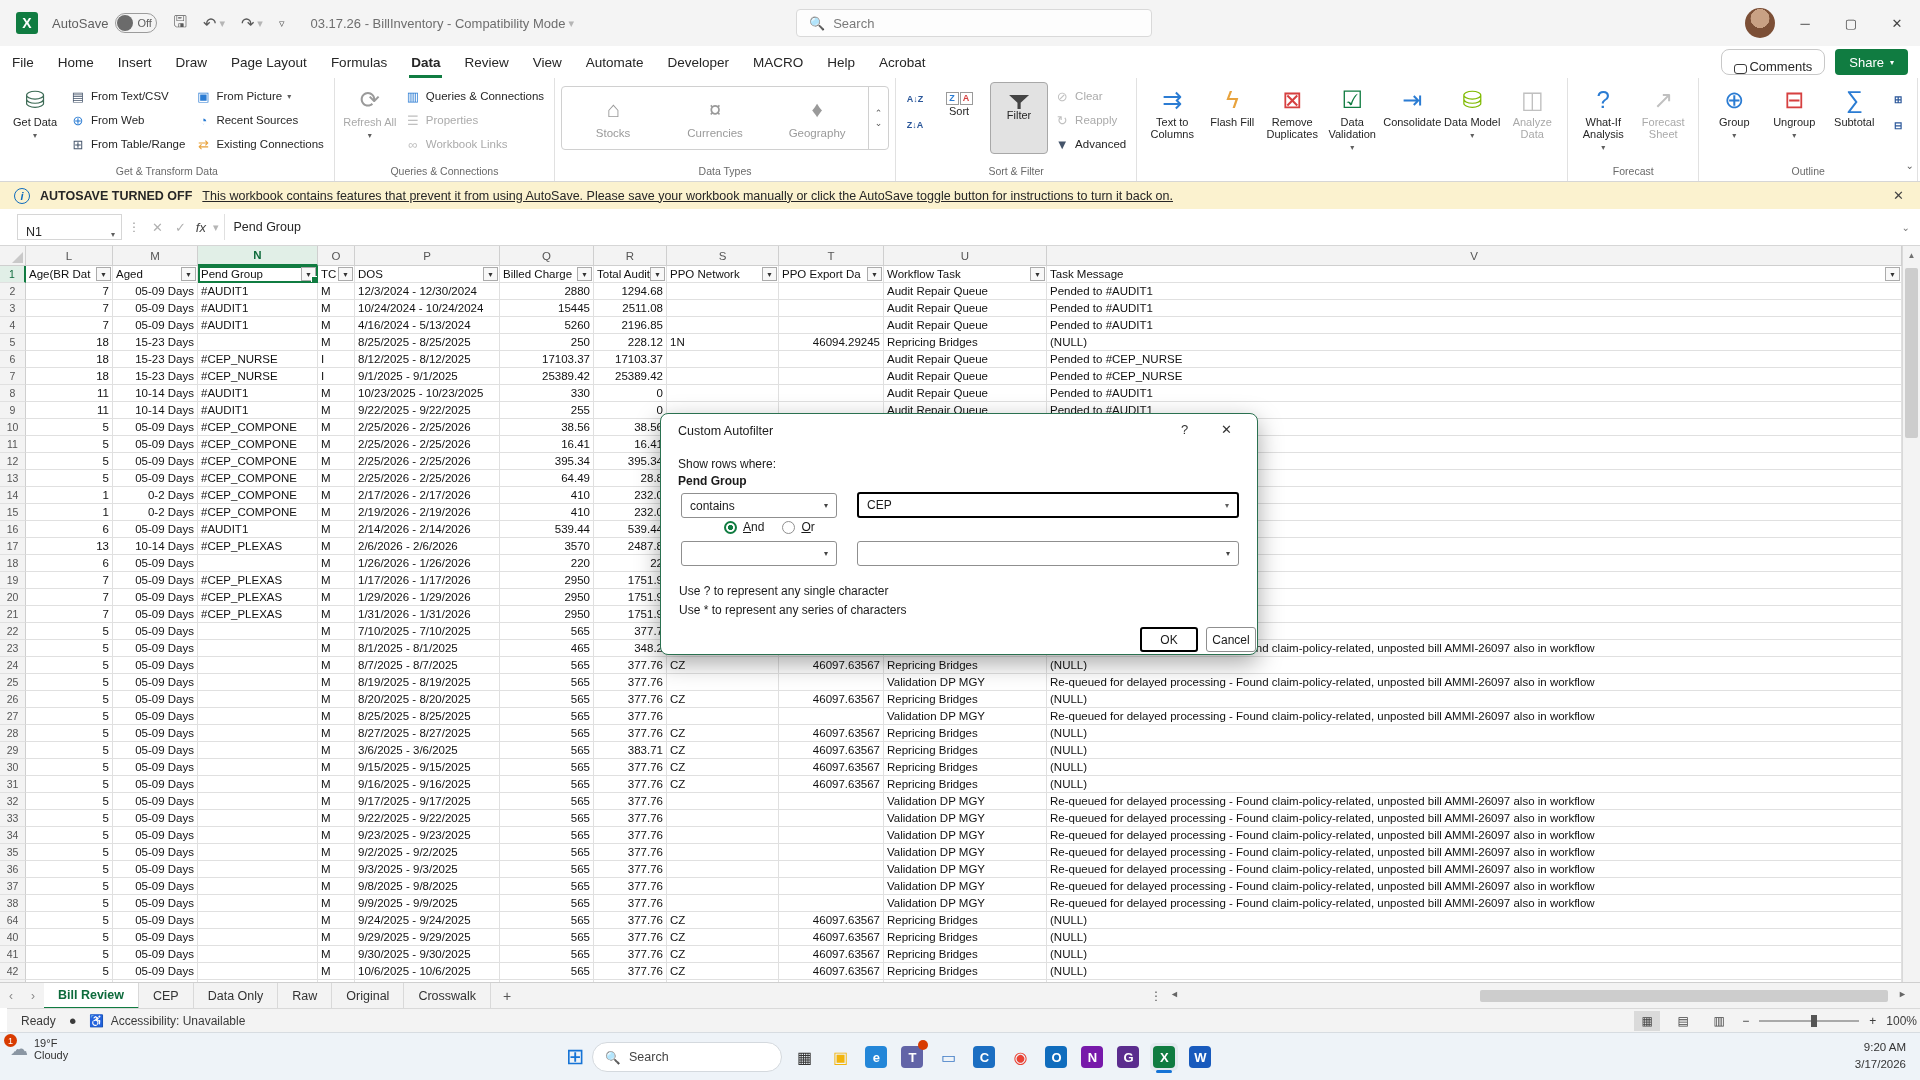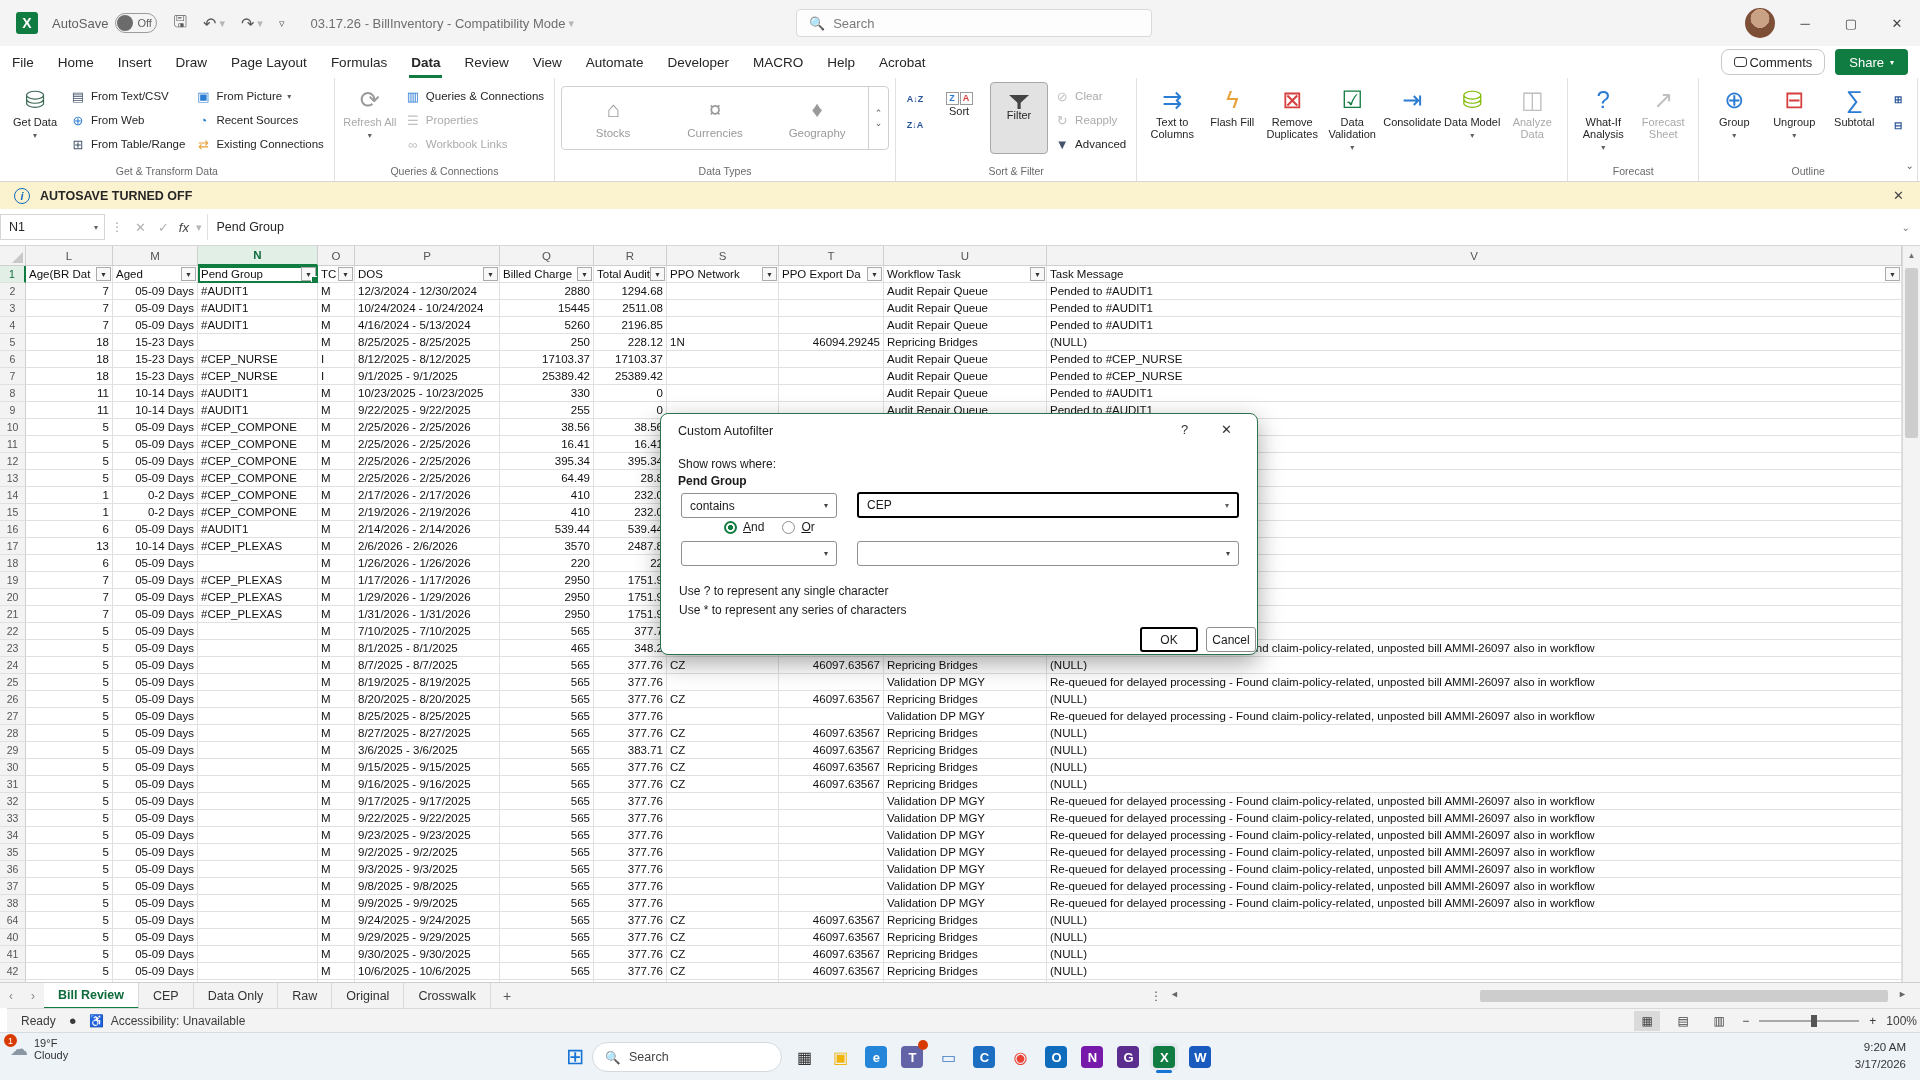--- a/index.html
+++ b/index.html
@@ -19,21 +19,21 @@
   .avatar { position:absolute; left:1745px; top:8px; width:30px; height:30px; border-radius:50%; background:radial-gradient(circle at 50% 35%, #c9a184 0 38%, #7c4f36 39% 100%); }
   .win-btns { position:absolute; right:0; top:0; height:46px; display:flex; }
   .win-btn { width:46px; height:46px; display:flex; align-items:center; justify-content:center; color:#444; font-size:13px; }
 
   
   .menubar { position:absolute; left:0; top:46px; width:1920px; height:32px; background:#fff; display:flex; align-items:center; }
   .menu-tab { padding:0 12px; font-size:13.5px; color:#262626; height:32px; display:flex; align-items:center; position:relative; }
   .menu-tab.active { font-weight:bold; }
   .menu-tab.active::after { content:""; position:absolute; left:10px; right:10px; bottom:0; height:3px; background:#107c41; }
   .menubar-right { position:absolute; right:12px; top:49px; display:flex; gap:10px; align-items:center; }
-  .comments-btn { border:1px solid #c8c8c8; border-radius:8px; height:26px; padding:0 12px; display:flex; align-items:center; gap:2px; font-size:13px; color:#262626; background:#fff; }
+  .comments-btn { border:1px solid #c8c8c8; border-radius:8px; height:26px; padding:0 12px; display:flex; align-items:flex-end; gap:2px; font-size:13px; color:#262626; background:#fff; }
   .bubble { width:13px; height:10px; border:1.5px solid #3b3b3b; border-radius:3px; }
   .share-btn { background:#107c41; color:#fff; border-radius:4px; height:26px; padding:0 14px; display:flex; align-items:center; gap:6px; font-size:13px; }
 
   
   .ribbon { position:absolute; left:0; top:78px; width:1920px; height:104px; background:#fff; border-bottom:1px solid #d6d6d6; display:flex; }
   .rb-group { display:flex; flex-direction:column; border-right:1px solid #e1e1e1; padding:4px 6px 0 6px; }
   .rb-cols { display:flex; flex:1; align-items:flex-start; gap:2px; }
   .rb-label { height:20px; font-size:10.5px; color:#6a6a6a; text-align:center; line-height:20px; white-space:nowrap; }
   .rb-big { width:58px; min-height:72px; display:flex; flex-direction:column; align-items:center; text-align:center; font-size:11px; color:#262626; padding-top:4px; border-radius:4px; }
   .rb-big .ic { font-size:24px; line-height:28px; height:30px; }
@@ -58,21 +58,21 @@
 
   
   .warnbar { position:absolute; left:0; top:182px; width:1920px; height:27px; background:#fbf2cf; display:flex; align-items:center; font-size:12.5px; color:#262626; }
   .info-ic { width:16px; height:16px; border:1.5px solid #0f6cbd; color:#0f6cbd; border-radius:50%; font-size:11px; display:flex; align-items:center; justify-content:center; margin:0 10px 0 14px; font-style:italic; font-weight:bold; }
   .warn-strong { font-weight:bold; margin-right:10px; }
   .warn-link { text-decoration:underline; }
   .warn-close { position:absolute; right:16px; color:#444; font-size:13px; }
 
   
   .fbar { position:absolute; left:0; top:209px; width:1920px; height:37px; background:#fff; border-bottom:1px solid #d6d6d6; display:flex; align-items:center; }
-  .namebox { width:105px; height:26px; margin-left:0; border:1px solid #d6d6d6; display:flex; align-items:center; font-size:12.5px; padding-left:8px; color:#262626; justify-content:space-between; }
+  .namebox { width:105px; height:26px; margin-left:17px; border:1px solid #d6d6d6; display:flex; align-items:flex-end; font-size:12.5px; padding-left:8px; color:#262626; justify-content:space-between; }
   .namebox .chev { padding-right:6px; }
   .fb-dots { color:#9a9a9a; margin:0 6px; font-size:12px; }
   .fb-btn { color:#b0b0b0; font-size:13px; padding:0 6px; }
   .fb-fx { color:#444; font-style:italic; font-size:13px; padding:0 4px; }
   .fb-input { flex:1; height:26px; border-left:1px solid #e0e0e0; margin-left:6px; display:flex; align-items:center; padding-left:8px; font-size:12.5px; color:#262626; }
   .fb-exp { color:#777; font-size:10px; padding:0 10px; }
 
   
   .grid { position:absolute; left:0; top:246px; width:1902px; height:736px; overflow:hidden; background:#fff; }
   .gl-row { display:flex; height:20px; }
@@ -404,20 +404,21 @@
           </div>
         </div>
         <div class="rb-label">Outline</div>
       </div>
     </div>
   <div class="ribbon-collapse" style="top:160px; position:absolute;">⌄</div>
 
   <div class="warnbar">
     <span class="info-ic">i</span>
     <span class="warn-strong">AUTOSAVE TURNED OFF</span>
+    <span class="warn-link">This workbook contains features that prevent it from using AutoSave. Please save your workbook manually or click the AutoSave toggle button for instructions to turn it back on.</span>
     <span class="warn-close">✕</span>
   </div>
 
   <div class="fbar">
     <div class="namebox">
         <span>N1</span>
         <span class="chev">▾</span>
       </div>
     <span class="fb-dots">⋮</span>
     <span class="fb-btn">✕</span>

